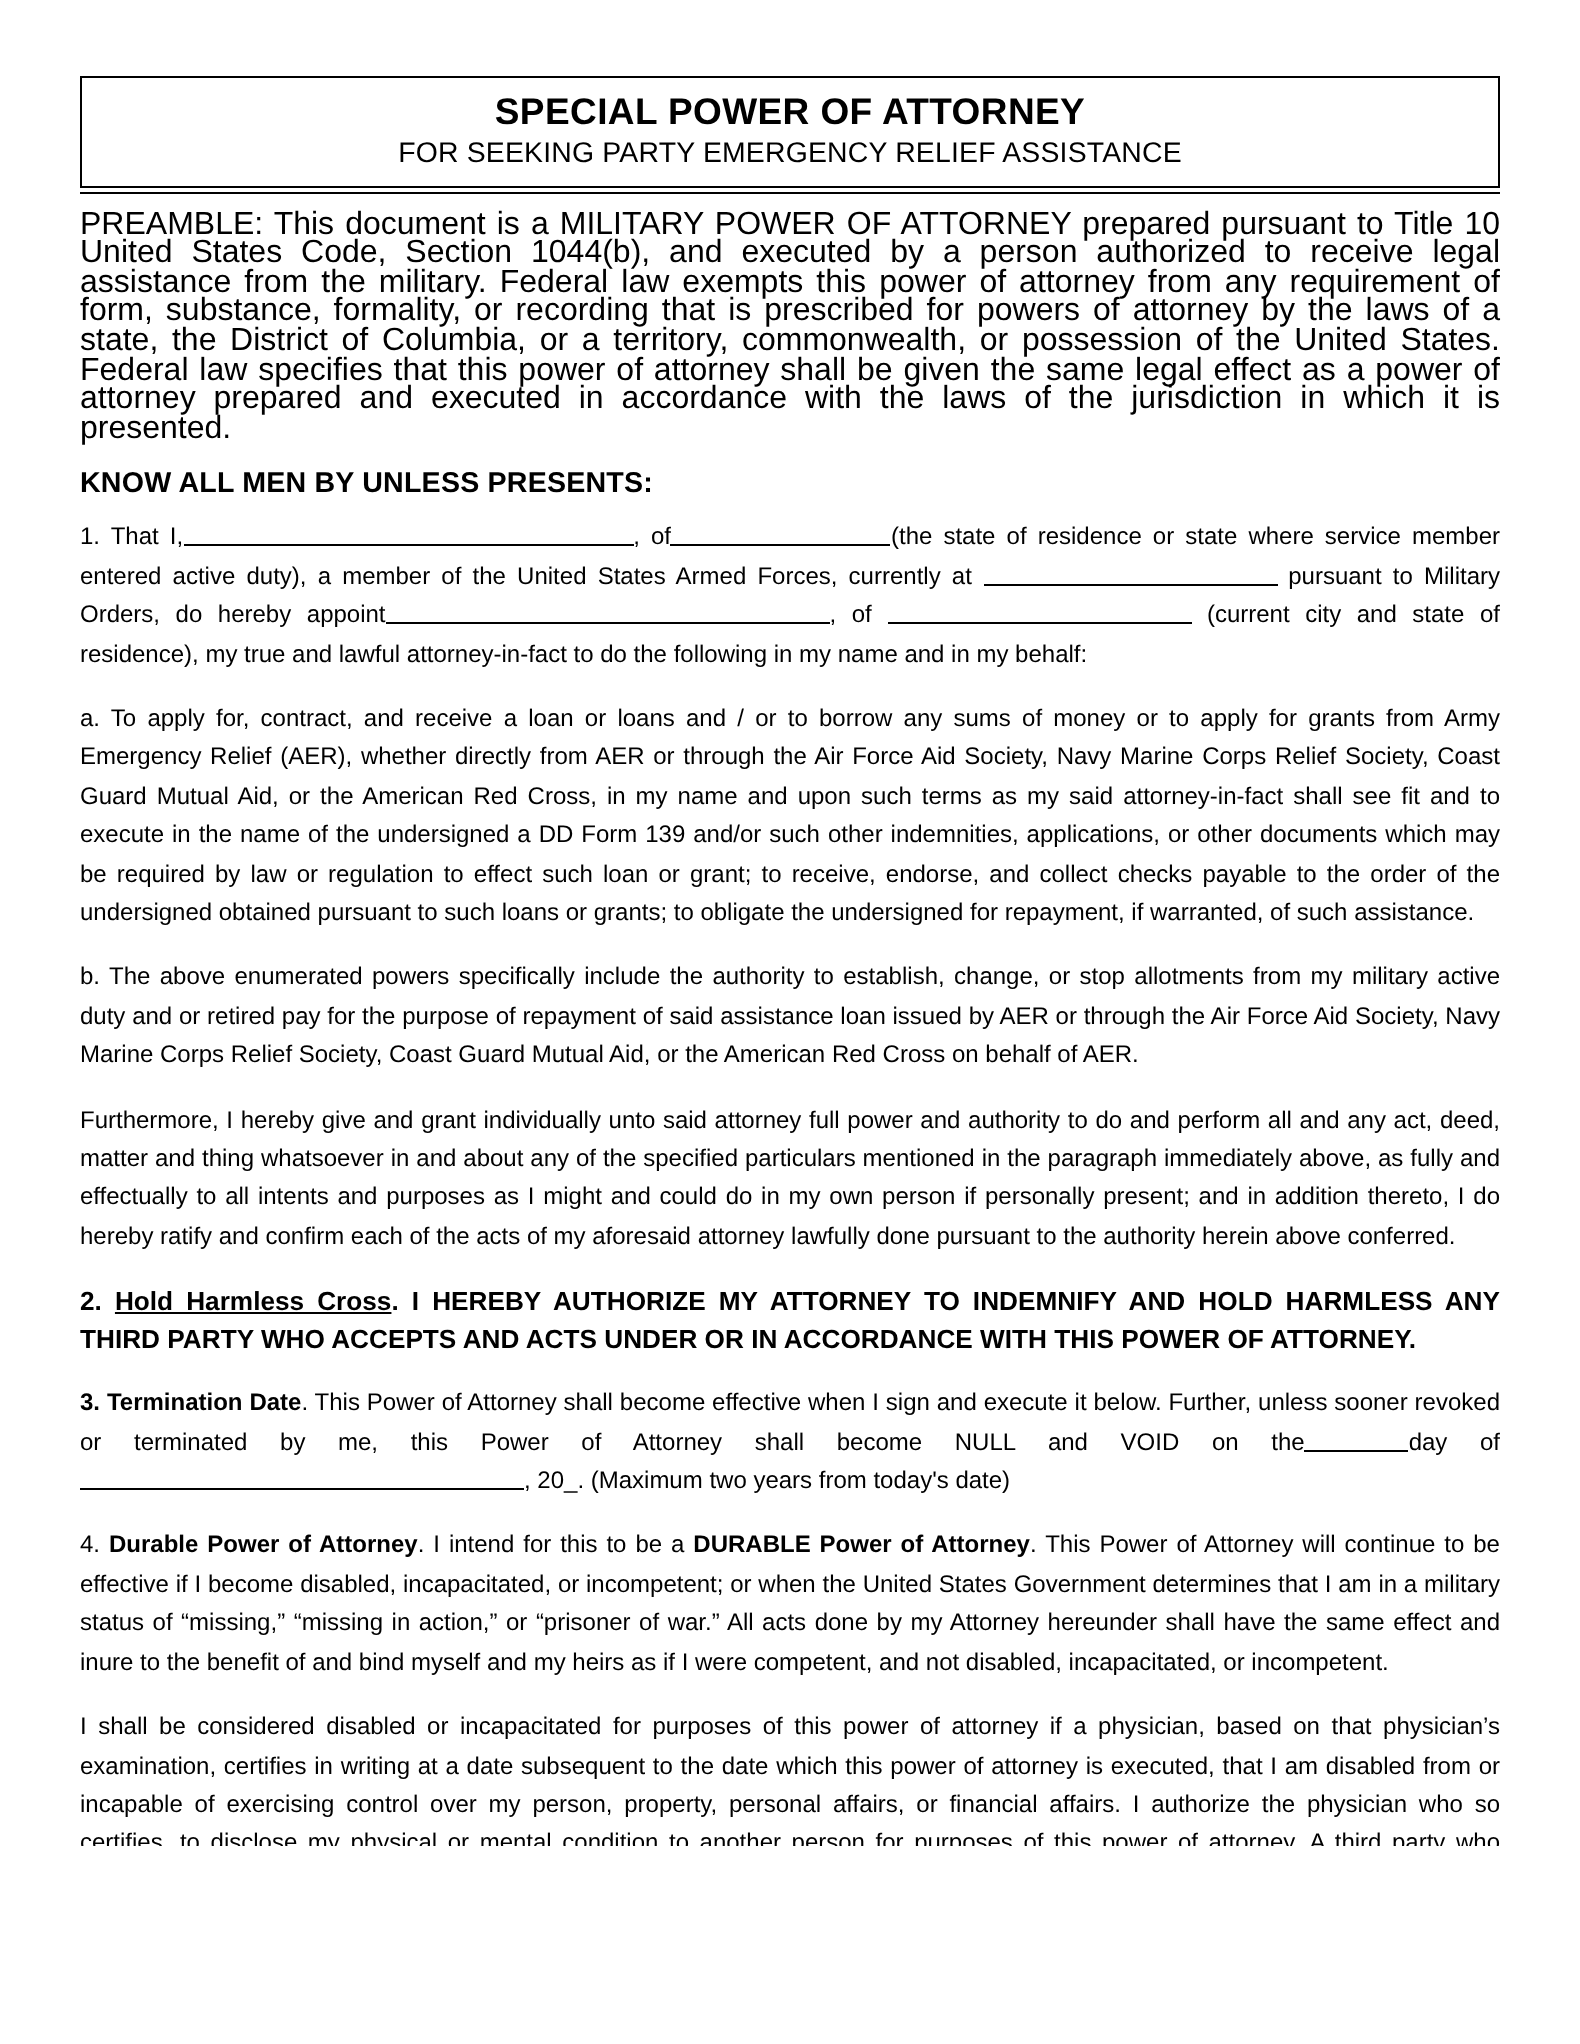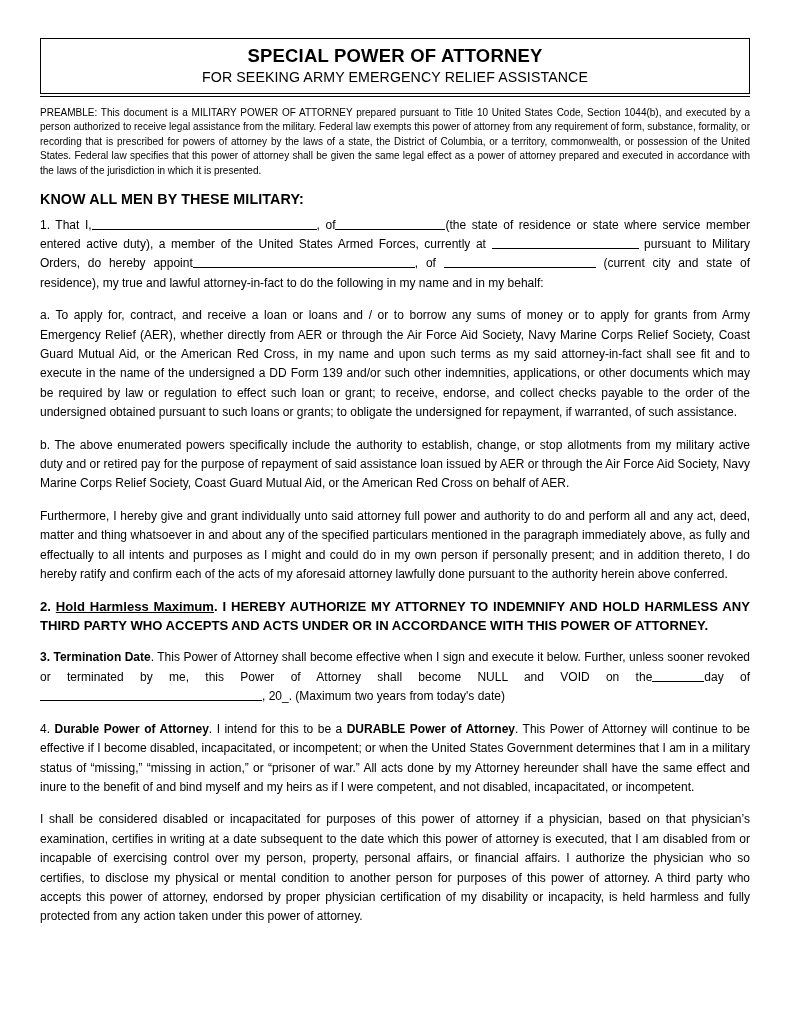--- a/index.html
+++ b/index.html
@@ -46,21 +46,21 @@
     margin: 0;
   }
   .title-rule {
     border-top: 1.4px solid #000;
     margin-top: 2px;
     margin-bottom: 9px;
   }
 
   
   .preamble {
-    font-size: 10px;
+    font-size: 16px;
     line-height: 14.6px;
     text-align: justify;
     margin: 0 0 12px 0;
   }
 
   .heading-know {
     font-size: 14.3px;
     font-weight: bold;
     margin: 0 0 9px 0;
     letter-spacing: 0.1px;
@@ -102,37 +102,37 @@
   }
   .clause2 .lbl { text-decoration: underline; }
 </style>
 </head>
 <body>
 
 <div class="page">
 
   <div class="title-box">
     <div class="title-main">SPECIAL POWER OF ATTORNEY</div>
-    <div class="title-sub">FOR SEEKING ARMY EMERGENCY RELIEF ASSISTANCE</div>
+    <div class="title-sub">FOR SEEKING PARTY EMERGENCY RELIEF ASSISTANCE</div>
   </div>
   <div class="title-rule"></div>
 
   <div class="preamble">PREAMBLE: This document is a MILITARY POWER OF ATTORNEY prepared pursuant to Title 10 United States Code, Section 1044(b), and executed by a person authorized to receive legal assistance from the military. Federal law exempts this power of attorney from any requirement of form, substance, formality, or recording that is prescribed for powers of attorney by the laws of a state, the District of Columbia, or a territory, commonwealth, or possession of the United States. Federal law specifies that this power of attorney shall be given the same legal effect as a power of attorney prepared and executed in accordance with the laws of the jurisdiction in which it is presented.</div>
 
-  <div class="heading-know">KNOW ALL MEN BY THESE MILITARY:</div>
+  <div class="heading-know">KNOW ALL MEN BY UNLESS PRESENTS:</div>
 
   <p class="body"><span>1. That I,</span><span class="fill fill-name"></span><span>, of</span><span class="fill fill-state"></span><span>(the state of residence or state where service member entered active duty), a member of the United States Armed Forces, currently at</span> <span class="fill fill-at"></span> <span>pursuant to Military Orders, do hereby appoint</span><span class="fill fill-appt"></span><span>, of</span> <span class="fill fill-of2"></span> <span class="runon">(current city and state of residence), my true and lawful attorney-in-fact to do the following in my name and in my behalf:</span></p>
 
   <p class="body">a. To apply for, contract, and receive a loan or loans and / or to borrow any sums of money or to apply for grants from Army Emergency Relief (AER), whether directly from AER or through the Air Force Aid Society, Navy Marine Corps Relief Society, Coast Guard Mutual Aid, or the American Red Cross, in my name and upon such terms as my said attorney-in-fact shall see fit and to execute in the name of the undersigned a DD Form 139 and/or such other indemnities, applications, or other documents which may be required by law or regulation to effect such loan or grant; to receive, endorse, and collect checks payable to the order of the undersigned obtained pursuant to such loans or grants; to obligate the undersigned for repayment, if warranted, of such assistance.</p>
 
   <p class="body">b. The above enumerated powers specifically include the authority to establish, change, or stop allotments from my military active duty and or retired pay for the purpose of repayment of said assistance loan issued by AER or through the Air Force Aid Society, Navy Marine Corps Relief Society, Coast Guard Mutual Aid, or the American Red Cross on behalf of AER.</p>
 
   <p class="body"><span>Furthermore, I hereby give and grant individually unto said attorney full power and authority to do and perform all and any act, deed, matter and thing whatsoever in and about any of the specified particulars mentioned in the paragraph immediately above, as fully and effectually to all intents and purposes as I might and could do in my own person if personally present; and in addition thereto, I do hereby ratify and confirm each of the acts of my aforesaid attorney</span> <span class="runon">lawfully done pursuant to the authority herein above conferred.</span></p>
 
-  <p class="clause2"><span>2.</span> <span class="lbl">Hold Harmless Maximum</span><span>. I HEREBY AUTHORIZE MY ATTORNEY TO INDEMNIFY AND HOLD HARMLESS ANY THIRD PARTY WHO ACCEPTS AND ACTS UNDER OR IN ACCORDANCE WITH THIS POWER OF ATTORNEY.</span></p>
+  <p class="clause2"><span>2.</span> <span class="lbl">Hold Harmless Cross</span><span>. I HEREBY AUTHORIZE MY ATTORNEY TO INDEMNIFY AND HOLD HARMLESS ANY THIRD PARTY WHO ACCEPTS AND ACTS UNDER OR IN ACCORDANCE WITH THIS POWER OF ATTORNEY.</span></p>
 
   <p class="body"><span class="bold">3.</span> <span class="u-bold">Termination Date</span><span>. This Power of Attorney shall become effective when I sign and execute it below. Further, unless sooner revoked or terminated by me, this Power of Attorney shall become NULL and VOID on the</span><span class="fill fill-day"></span><span>day of</span> <span class="runon"><span class="fill fill-month"></span><span>, 20_. (Maximum two years from today's date)</span></span></p>
 
   <p class="body"><span>4.</span> <span class="u-bold">Durable Power of Attorney</span><span>. I intend for this to be a </span><span class="bold">DURABLE Power of Attorney</span><span>. This Power of Attorney will continue to be effective if I become disabled, incapacitated, or incompetent; or when the United States Government determines that I am in a military status of “missing,” “missing in action,” or “prisoner of war.” All acts done by my Attorney hereunder shall have the same effect and inure to the benefit of and bind myself and my heirs as if I were competent, and not disabled, incapacitated, or incompetent.</span></p>
 
   <p class="body">I shall be considered disabled or incapacitated for purposes of this power of attorney if a physician, based on that physician’s examination, certifies in writing at a date subsequent to the date which this power of attorney is executed, that I am disabled from or incapable of exercising control over my person, property, personal affairs, or financial affairs.  I authorize the physician who so certifies, to disclose my physical or mental condition to another person for purposes of this power of attorney. A third party who accepts this power of attorney, endorsed by proper physician certification of my disability or incapacity, is held harmless and fully protected from any action taken under this power of attorney.</p>
 
   <p class="body"><span>Notwithstanding my inclusion of a specific expiration date herein, if on that specified expiration date I should be or have been properly certified, in writing, by a physician to be disabled from or incapable of exercising control over my person, property, personal affairs, or financial affairs, then this Power of Attorney shall remain valid and in full effect until sixty (60) days after I have recovered from such disability UNLESS OTHERWISE REVOKED BY ME. Furthermore, if on the above-specified expiration date, or during the sixty (60) day period preceding that specified expiration date, I should be or have been determined by the United States Government to be a military status of “missing,” “missing in action,” or “prisoner of war,” then this Power of Attorney shall remain valid and in full effect </span></p>
 
 </div>

